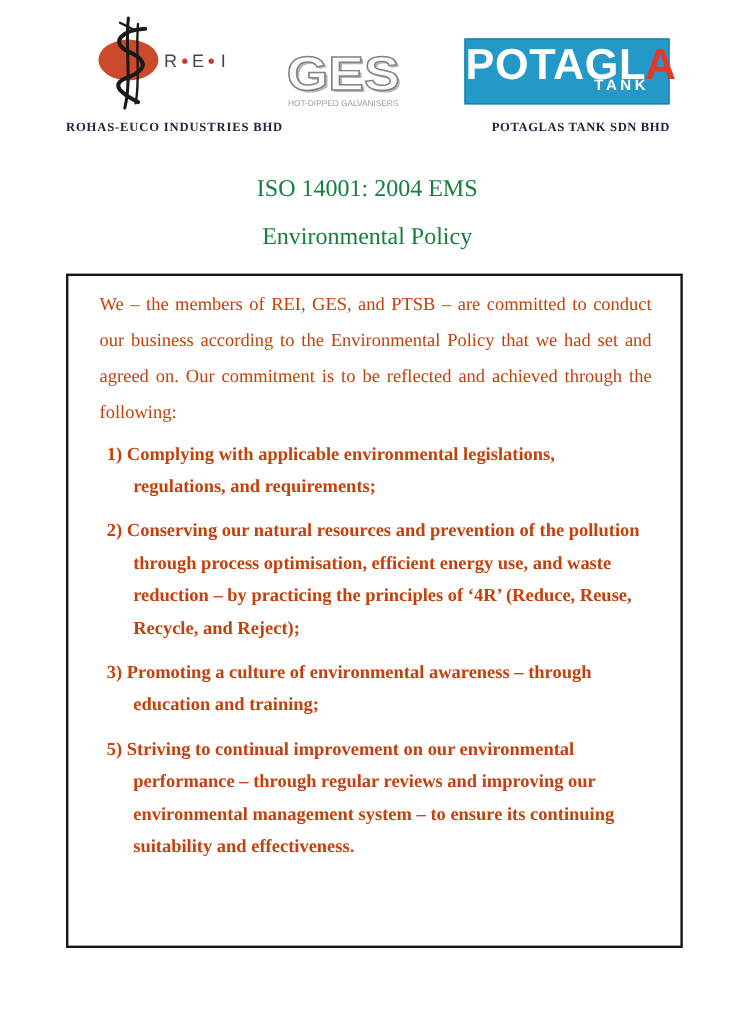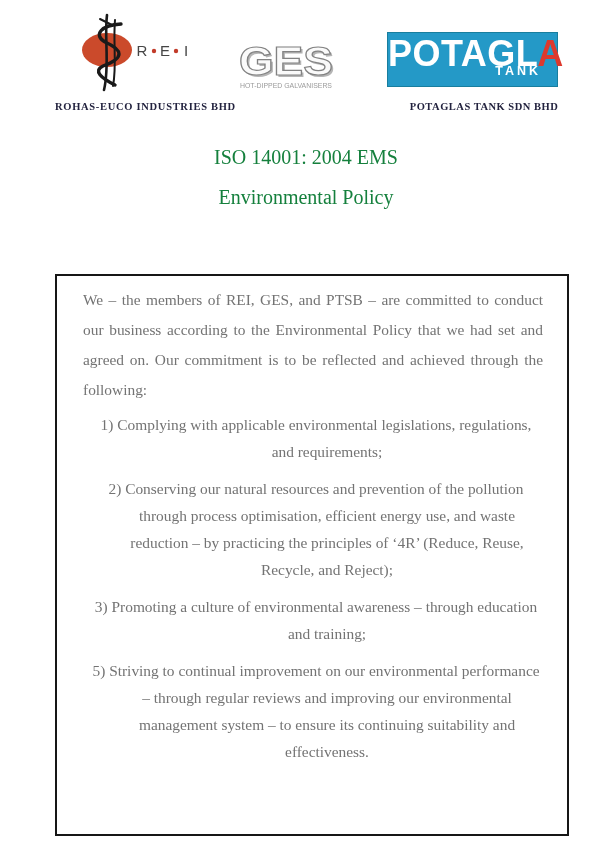--- a/index.html
+++ b/index.html
@@ -76,34 +76,34 @@
   
   .policy-box {
     position: absolute;
     left: 55px; top: 228px;
     width: 514px; height: 562px;
     border: 2px solid #161616;
     box-sizing: border-box;
     padding: 9px 24px 0 26px;
     font-family: "Liberation Serif", serif;
     font-size: 15.4px;
-    color: #737373;
-    margin-top: 46px;
+    color: #c2410c;
   }
   .policy-intro {
     margin: 0 0 6px 0;
     line-height: 30px;
     text-align: justify;
   }
   .policy-item {
     margin: 0 0 10px 6px;
     padding-left: 22px;
     text-indent: -22px;
     line-height: 27px;
-    text-align: center;
+    text-align: left;
+    font-weight: bold;
   }
 </style>
 </head>
 <body>
 
 <div class="page">
 
   <div class="rei-logo">
     <svg width="190" height="92" viewBox="0 0 190 92">
       <ellipse cx="52" cy="40" rx="25" ry="17" style="fill: var(--rei-orange);"></ellipse>

